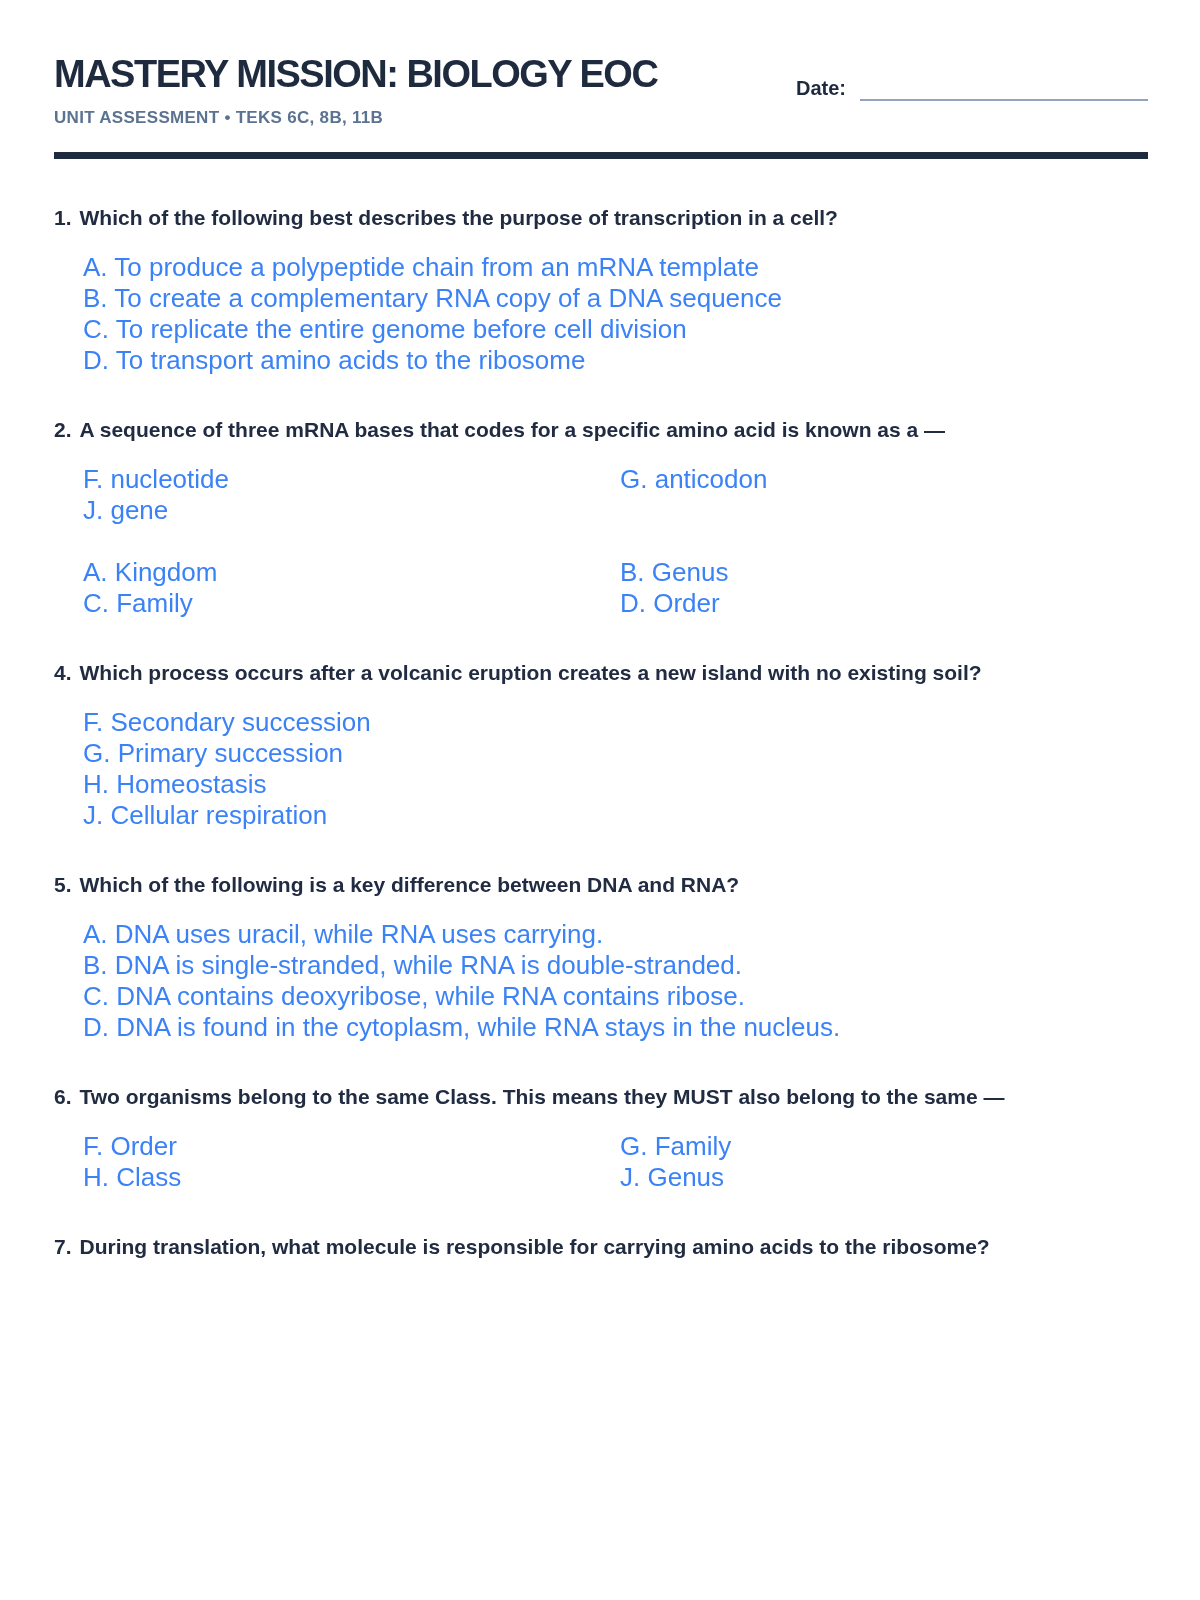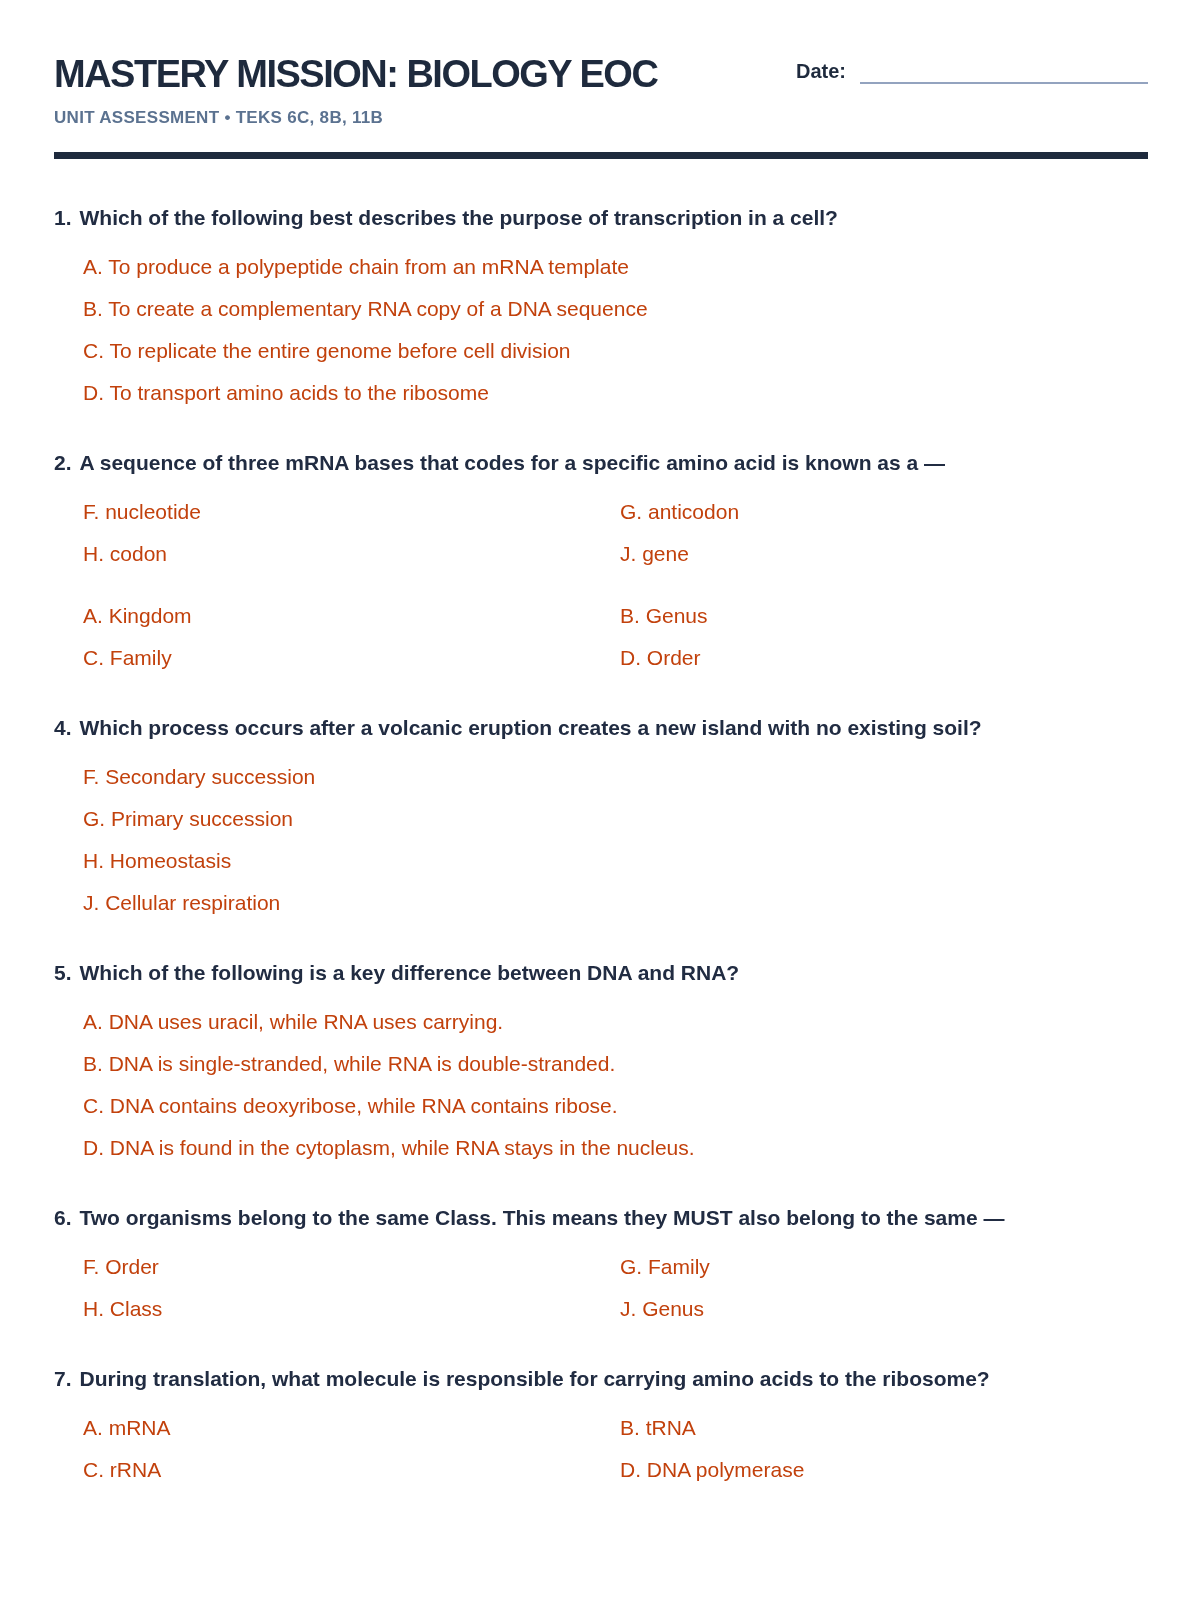--- a/index.html
+++ b/index.html
@@ -15,21 +15,21 @@
   .page {
     width: 1200px;
     height: 1600px;
     padding: 52px 52px 0 54px;
   }
 
   
   .header {
     display: flex;
     justify-content: space-between;
-    align-items: flex-start;
+    align-items: center;
   }
   .header-left { max-width: 700px; }
   .doc-title {
     margin: 0;
     font-size: 38px;
     line-height: 44px;
     font-weight: 900;
     letter-spacing: -1.5px;
     color: #1e2a3d;
     font-stretch: condensed;
@@ -79,24 +79,24 @@
     font-size: 21px;
     font-weight: 700;
     line-height: 37px;
     color: #212c42;
   }
   .q-num { margin-right: 8px; }
   .options {
     margin-top: 20px;
     padding-left: 29px;
     display: grid;
-    row-gap: 20px;
-    font-size: 21px;
+    row-gap: 9px;
+    font-size: 26px;
     line-height: 22px;
-    color: #c2410c;
+    color: #3b82f6;
   }
   .options.cols-1 { grid-template-columns: 1fr; }
   .options.cols-2 { grid-template-columns: 537px 1fr; }
   .option { white-space: nowrap; }
 </style>
 </head>
 <body>
 
 <div class="page">
 
@@ -125,21 +125,20 @@
         <div class="option">C. To replicate the entire genome before cell division</div>
         <div class="option">D. To transport amino acids to the ribosome</div>
       </div>
     </section>
 
     <section class="question">
       <p class="q-text"><span class="q-num">2.</span><span>A sequence of three mRNA bases that codes for a specific amino acid is known as a —</span></p>
       <div class="options cols-2">
         <div class="option">F. nucleotide</div>
         <div class="option">G. anticodon</div>
-        <div class="option">H. codon</div>
         <div class="option">J. gene</div>
       </div>
     </section>
 
     <section class="question">
       <div class="options cols-2">
         <div class="option">A. Kingdom</div>
         <div class="option">B. Genus</div>
         <div class="option">C. Family</div>
         <div class="option">D. Order</div>
@@ -171,22 +170,16 @@
       <div class="options cols-2">
         <div class="option">F. Order</div>
         <div class="option">G. Family</div>
         <div class="option">H. Class</div>
         <div class="option">J. Genus</div>
       </div>
     </section>
 
     <section class="question">
       <p class="q-text"><span class="q-num">7.</span><span>During translation, what molecule is responsible for carrying amino acids to the ribosome?</span></p>
-      <div class="options cols-2">
-        <div class="option">A. mRNA</div>
-        <div class="option">B. tRNA</div>
-        <div class="option">C. rRNA</div>
-        <div class="option">D. DNA polymerase</div>
-      </div>
     </section>
 
   </main>
 </div>
 
 </body></html>

